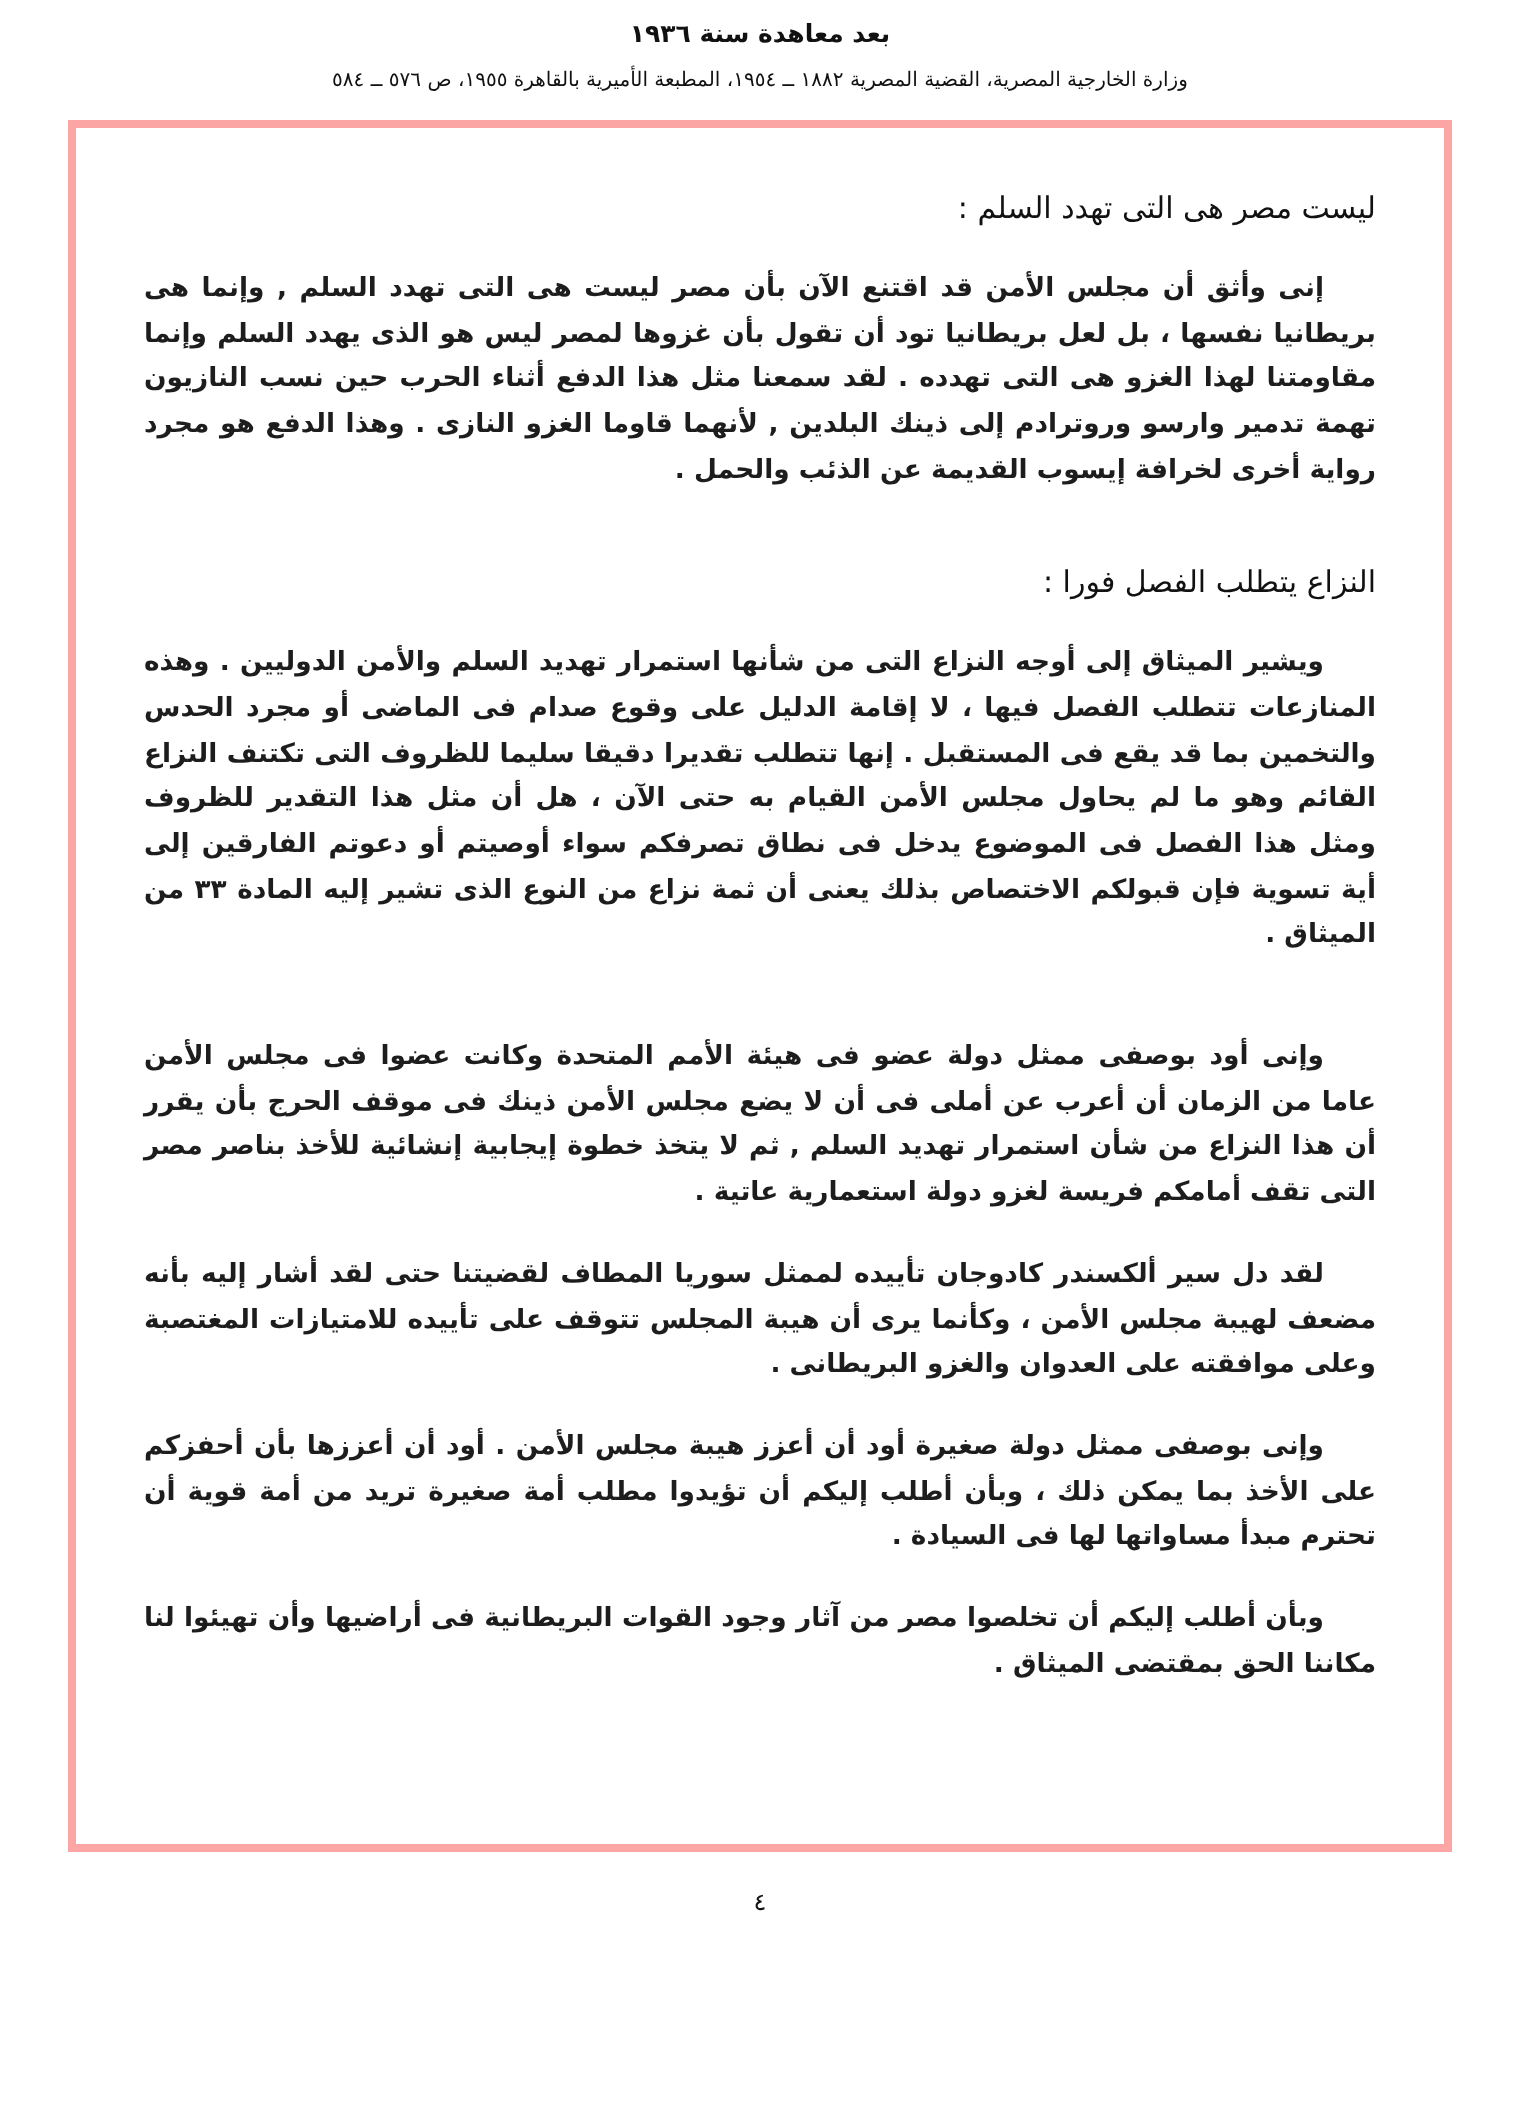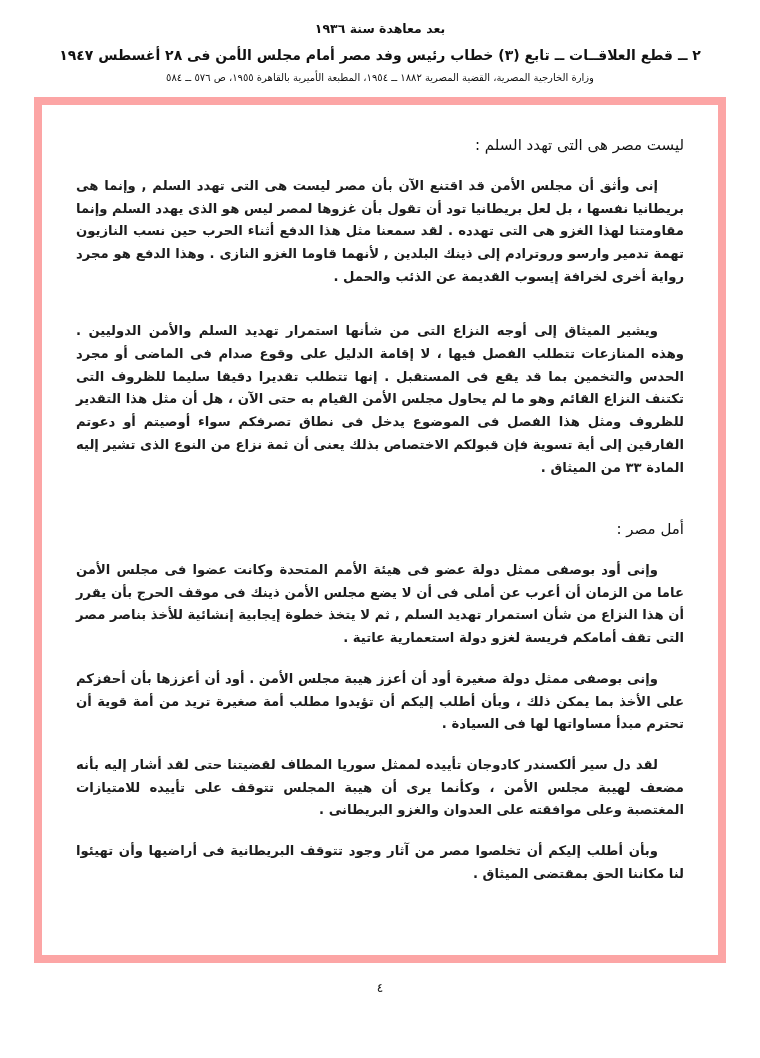--- a/index.html
+++ b/index.html
@@ -13,21 +13,21 @@
     height: 1058px;
     font-family: "DejaVu Sans", "Liberation Sans", sans-serif;
     color: #1a1a1a;
     position: relative;
     overflow: hidden;
   }
   .page {
     width: 760px;
     height: 1058px;
     box-sizing: border-box;
-    padding: 21px 34px 10px 34px;
+    padding: 9px 34px 10px 34px;
     position: relative;
   }
   .header {
     text-align: center;
     direction: rtl;
   }
   .header-line {
     font-weight: bold;
     letter-spacing: 0.5px;
     color: #111;
@@ -39,21 +39,21 @@
   .hl-2 {
     font-size: 14px;
     margin-bottom: 9px;
   }
   .hl-3 {
     font-size: 10px;
     font-weight: normal;
     margin-bottom: 14px;
   }
   .frame {
-    border: 8px solid #fca5a5;
+    border: 4px solid #fca5a5;
     box-sizing: border-box;
     height: 866px;
     padding: 26px 34px 20px 34px;
     position: relative;
     background: #fff;
   }
   .body-text {
     direction: rtl;
     text-align: justify;
     text-align-last: right;
@@ -93,40 +93,39 @@
   .spacer-lg { height: 20px; }
   .spacer-md { height: 14px; }
 </style>
 </head>
 <body>
 
 <div class="page">
 
   <div class="header">
     <div class="header-line hl-1">بعد معاهدة سنة ١٩٣٦</div>
-    <div class="header-line hl-2">٢ ــ قطع العلاقــات ــ تابع (٣) خطاب رئيس وفد مصر أمام مجلس الأمن فى ٢٨ أغسطس ١٩٤٧</div>
     <div class="header-line hl-3">وزارة الخارجية المصرية، القضية المصرية ١٨٨٢ ــ ١٩٥٤، المطبعة الأميرية بالقاهرة ١٩٥٥، ص ٥٧٦ ــ ٥٨٤</div>
   </div>
 
   <div class="frame">
     <div class="body-text">
 
       <div class="section-title first">ليست مصر هى التى تهدد السلم :</div>
       <p class="para indent">إنى وأثق أن مجلس الأمن قد اقتنع الآن بأن مصر ليست هى التى تهدد السلم , وإنما هى بريطانيا نفسها ، بل لعل بريطانيا تود أن تقول بأن غزوها لمصر ليس هو الذى يهدد السلم وإنما مقاومتنا لهذا الغزو هى التى تهدده . لقد سمعنا مثل هذا الدفع أثناء الحرب حين نسب النازيون تهمة تدمير وارسو وروترادم إلى ذينك البلدين , لأنهما قاوما الغزو النازى . وهذا الدفع هو مجرد رواية أخرى لخرافة إيسوب القديمة عن الذئب والحمل .</p>
 
       <div class="spacer-md"></div>
 
+      <div class="section-title">النزاع يتطلب الفصل فورا :</div>
       <p class="para indent">ويشير الميثاق إلى أوجه النزاع التى من شأنها استمرار تهديد السلم والأمن الدوليين . وهذه المنازعات تتطلب الفصل فيها ، لا إقامة الدليل على وقوع صدام فى الماضى أو مجرد الحدس والتخمين بما قد يقع فى المستقبل . إنها تتطلب تقديرا دقيقا سليما للظروف التى تكتنف النزاع القائم وهو ما لم يحاول مجلس الأمن القيام به حتى الآن ، هل أن مثل هذا التقدير للظروف ومثل هذا الفصل فى الموضوع يدخل فى نطاق تصرفكم سواء أوصيتم أو دعوتم الفارقين إلى أية تسوية فإن قبولكم الاختصاص بذلك يعنى أن ثمة نزاع من النوع الذى تشير إليه المادة ٣٣ من الميثاق .</p>
 
       <div class="spacer-lg"></div>
 
-      <div class="section-title">أمل مصر :</div>
       <p class="para indent">وإنى أود بوصفى ممثل دولة عضو فى هيئة الأمم المتحدة وكانت عضوا فى مجلس الأمن عاما من الزمان أن أعرب عن أملى فى أن لا يضع مجلس الأمن ذينك فى موقف الحرج بأن يقرر أن هذا النزاع من شأن استمرار تهديد السلم , ثم لا يتخذ خطوة إيجابية إنشائية للأخذ بناصر مصر التى تقف أمامكم فريسة لغزو دولة استعمارية عاتية .</p>
+      <p class="para indent">لقد دل سير ألكسندر كادوجان تأييده لممثل سوريا المطاف لقضيتنا حتى لقد أشار إليه بأنه مضعف لهيبة مجلس الأمن ، وكأنما يرى أن هيبة المجلس تتوقف على تأييده للامتيازات المغتصبة وعلى موافقته على العدوان والغزو البريطانى .</p>
       <p class="para indent">وإنى بوصفى ممثل دولة صغيرة أود أن أعزز هيبة مجلس الأمن . أود أن أعززها بأن أحفزكم على الأخذ بما يمكن ذلك ، وبأن أطلب إليكم أن تؤيدوا مطلب أمة صغيرة تريد من أمة قوية أن تحترم مبدأ مساواتها لها فى السيادة .</p>
-      <p class="para indent">لقد دل سير ألكسندر كادوجان تأييده لممثل سوريا المطاف لقضيتنا حتى لقد أشار إليه بأنه مضعف لهيبة مجلس الأمن ، وكأنما يرى أن هيبة المجلس تتوقف على تأييده للامتيازات المغتصبة وعلى موافقته على العدوان والغزو البريطانى .</p>
-      <p class="para tight indent">وبأن أطلب إليكم أن تخلصوا مصر من آثار وجود تتوقف البريطانية فى أراضيها وأن تهيئوا لنا مكاننا الحق بمقتضى الميثاق .</p>
+      <p class="para tight indent">وبأن أطلب إليكم أن تخلصوا مصر من آثار وجود القوات البريطانية فى أراضيها وأن تهيئوا لنا مكاننا الحق بمقتضى الميثاق .</p>
 
     </div>
   </div>
 
   <div class="folio">٤</div>
 
 </div>
 
 </body></html>

